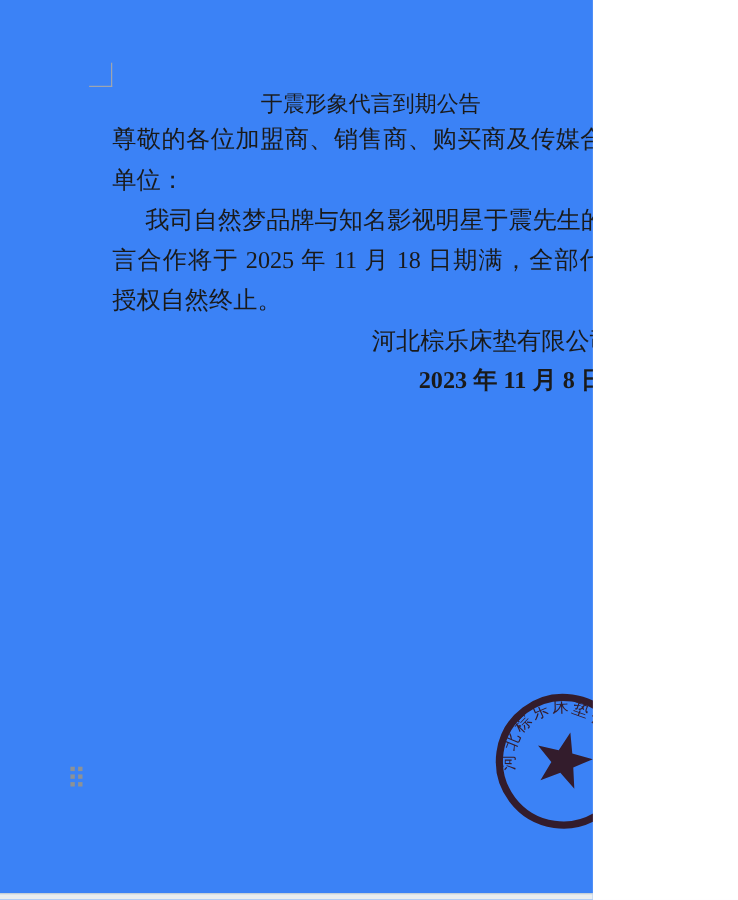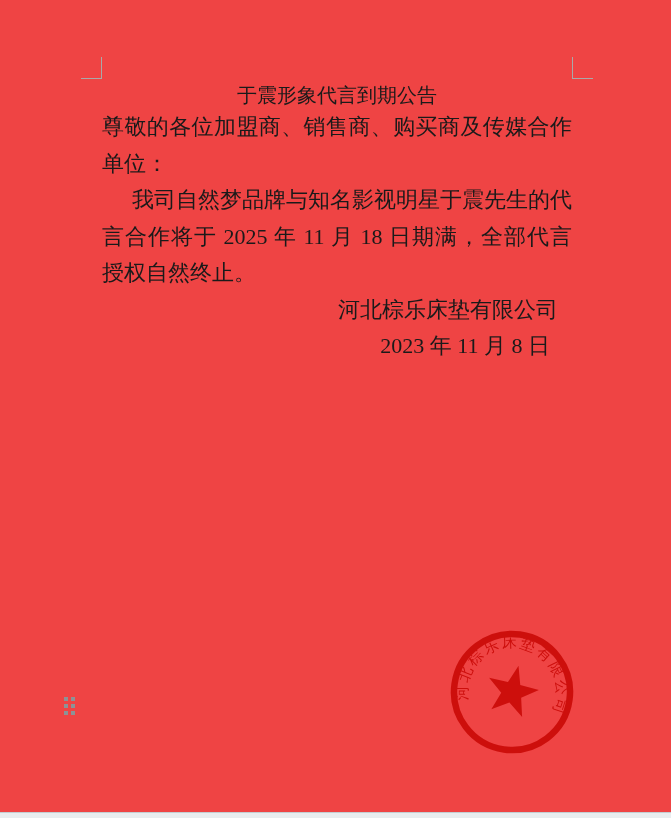--- a/index.html
+++ b/index.html
@@ -3,23 +3,23 @@
 <meta charset="utf-8">
 <style>
   html, body {
     margin: 0;
     padding: 0;
     background: #ffffff;
     font-family: "Liberation Serif", "DejaVu Serif", serif;
   }
   .page {
     position: relative;
-    width: 671px;
+    width: 539px;
     height: 818px;
-    background: #ef4444;
+    background: #3b82f6;
     overflow: hidden;
   }
   
   .crop-tl {
     position: absolute;
     left: 81px; top: 57px;
     width: 20px; height: 21px;
     border-right: 1px solid #a9a9a9;
     border-bottom: 1px solid #a9a9a9;
   }
@@ -58,20 +58,21 @@
   .closing-line { margin-top: 24px; }
   .sign-company {
     text-align: right !important;
     text-align-last: right !important;
     padding-right: 14px;
   }
   .sign-date {
     text-align: left;
     text-align-last: right !important;
     padding-right: 22px;
+    font-weight: bold;
   }
   
   .seal {
     position: absolute;
     left: 447px; top: 627px;
     width: 130px; height: 130px;
     mix-blend-mode: multiply;
     opacity: 0.93;
   }
   

